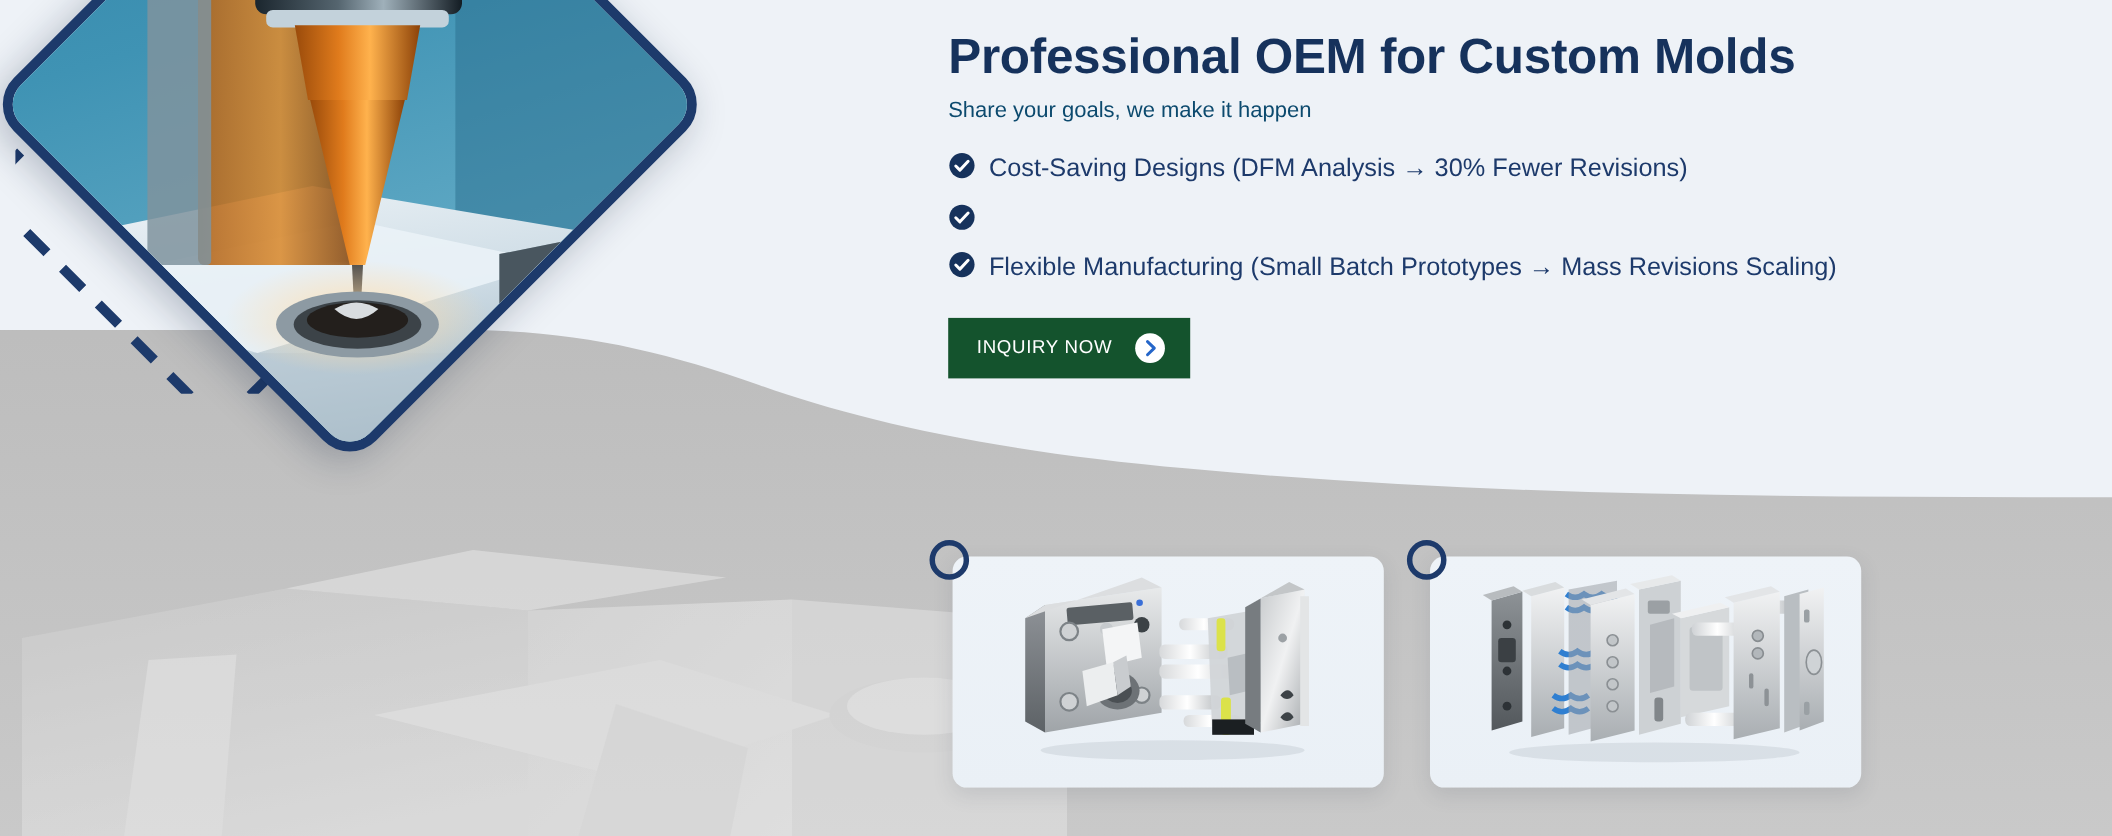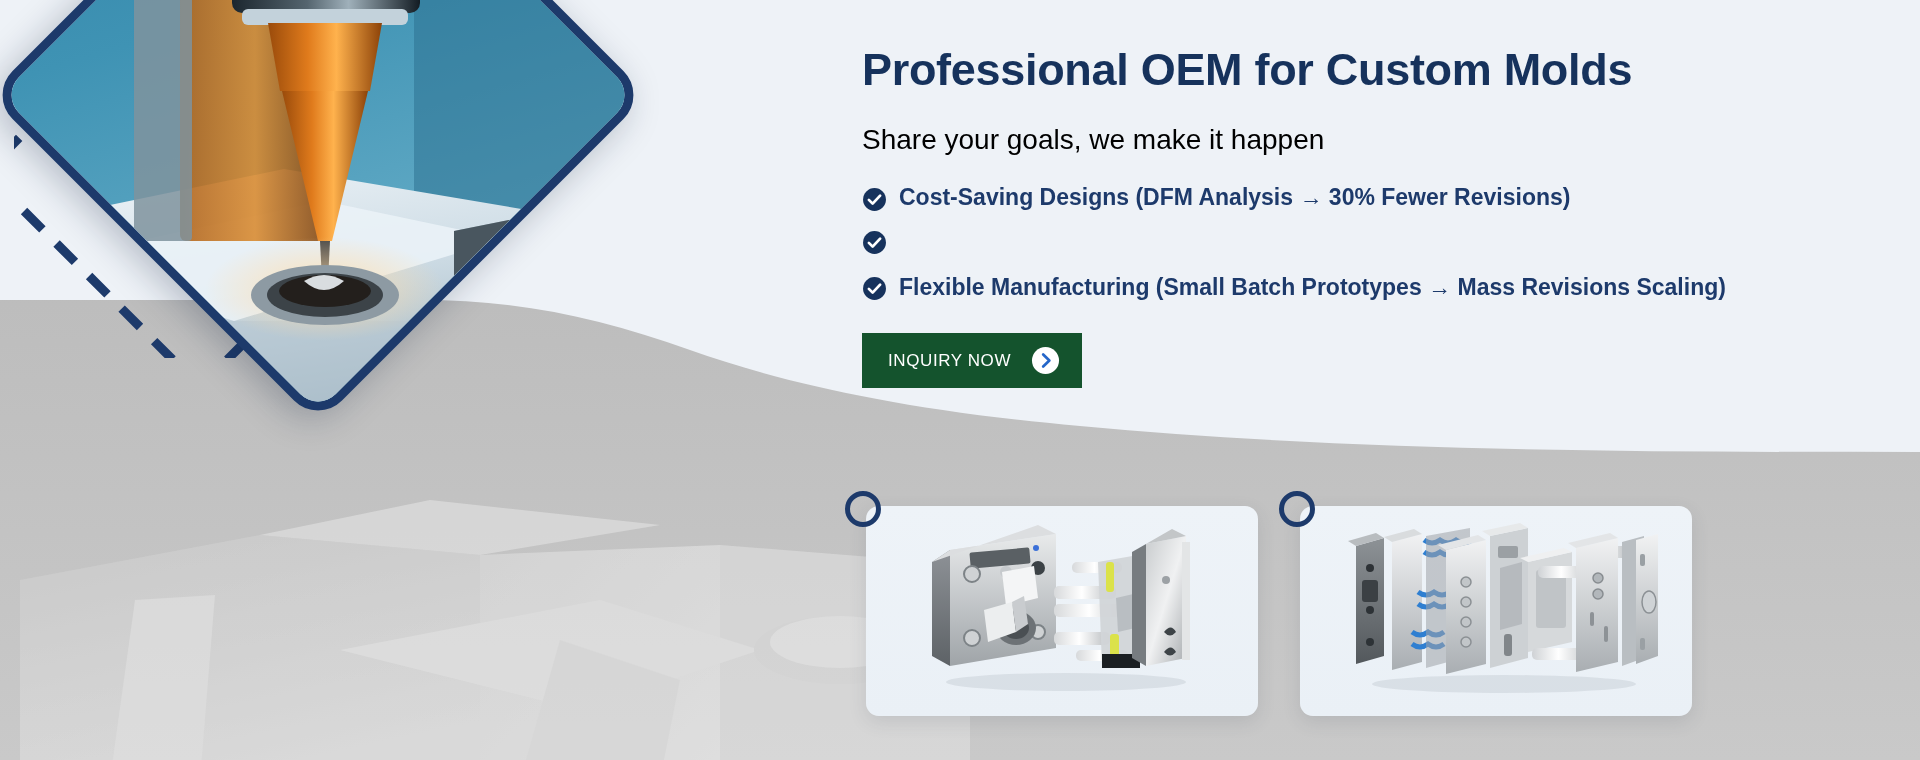--- a/index.html
+++ b/index.html
@@ -35,31 +35,31 @@
     overflow:hidden;
     box-shadow:0 10px 34px rgba(15,30,60,.25);
   }
   .hero-diamond .inner{
     position:absolute;left:-110px;top:-110px;width:668px;height:668px;
     transform:rotate(-45deg);
   }
   .hero-diamond .inner svg{display:block;width:100%;height:100%;}
 
   
-  .content{position:absolute;left:862px;top:45px;width:1010px;}
+  .content{position:absolute;left:862px;top:26px;width:1010px;}
   .headline{
     margin:0;font-size:45px;line-height:1.12;font-weight:bold;
     color:#16325c;letter-spacing:-.3px;
   }
   .subhead{
-    margin:28px 0 0 0;font-size:28px;line-height:1.2;font-weight:normal;
-    color:#000000;
+    margin:12px 0 0 0;font-size:20px;line-height:1.2;font-weight:normal;
+    color:#0c4a6e;
   }
   .bullets{list-style:none;margin:26px 0 0 0;padding:0;}
-  .bullet{display:flex;align-items:flex-end;margin:0 0 18px 0;font-weight:bold;}
+  .bullet{display:flex;align-items:flex-start;margin:0 0 18px 0;}
   .check-icon{flex:0 0 auto;width:25px;height:25px;margin-right:12px;display:block;}
   .check-icon svg{display:block;width:100%;height:100%;}
   .bullet-text{font-size:23px;line-height:1.25;color:#1d3a6b;white-space:nowrap;}
 
   
   .cta{
     display:inline-flex;align-items:center;gap:20px;
     margin-top:14px;padding:0 22px 0 26px;height:55px;
     background:#14532d;border:0;cursor:pointer;text-decoration:none;
   }

